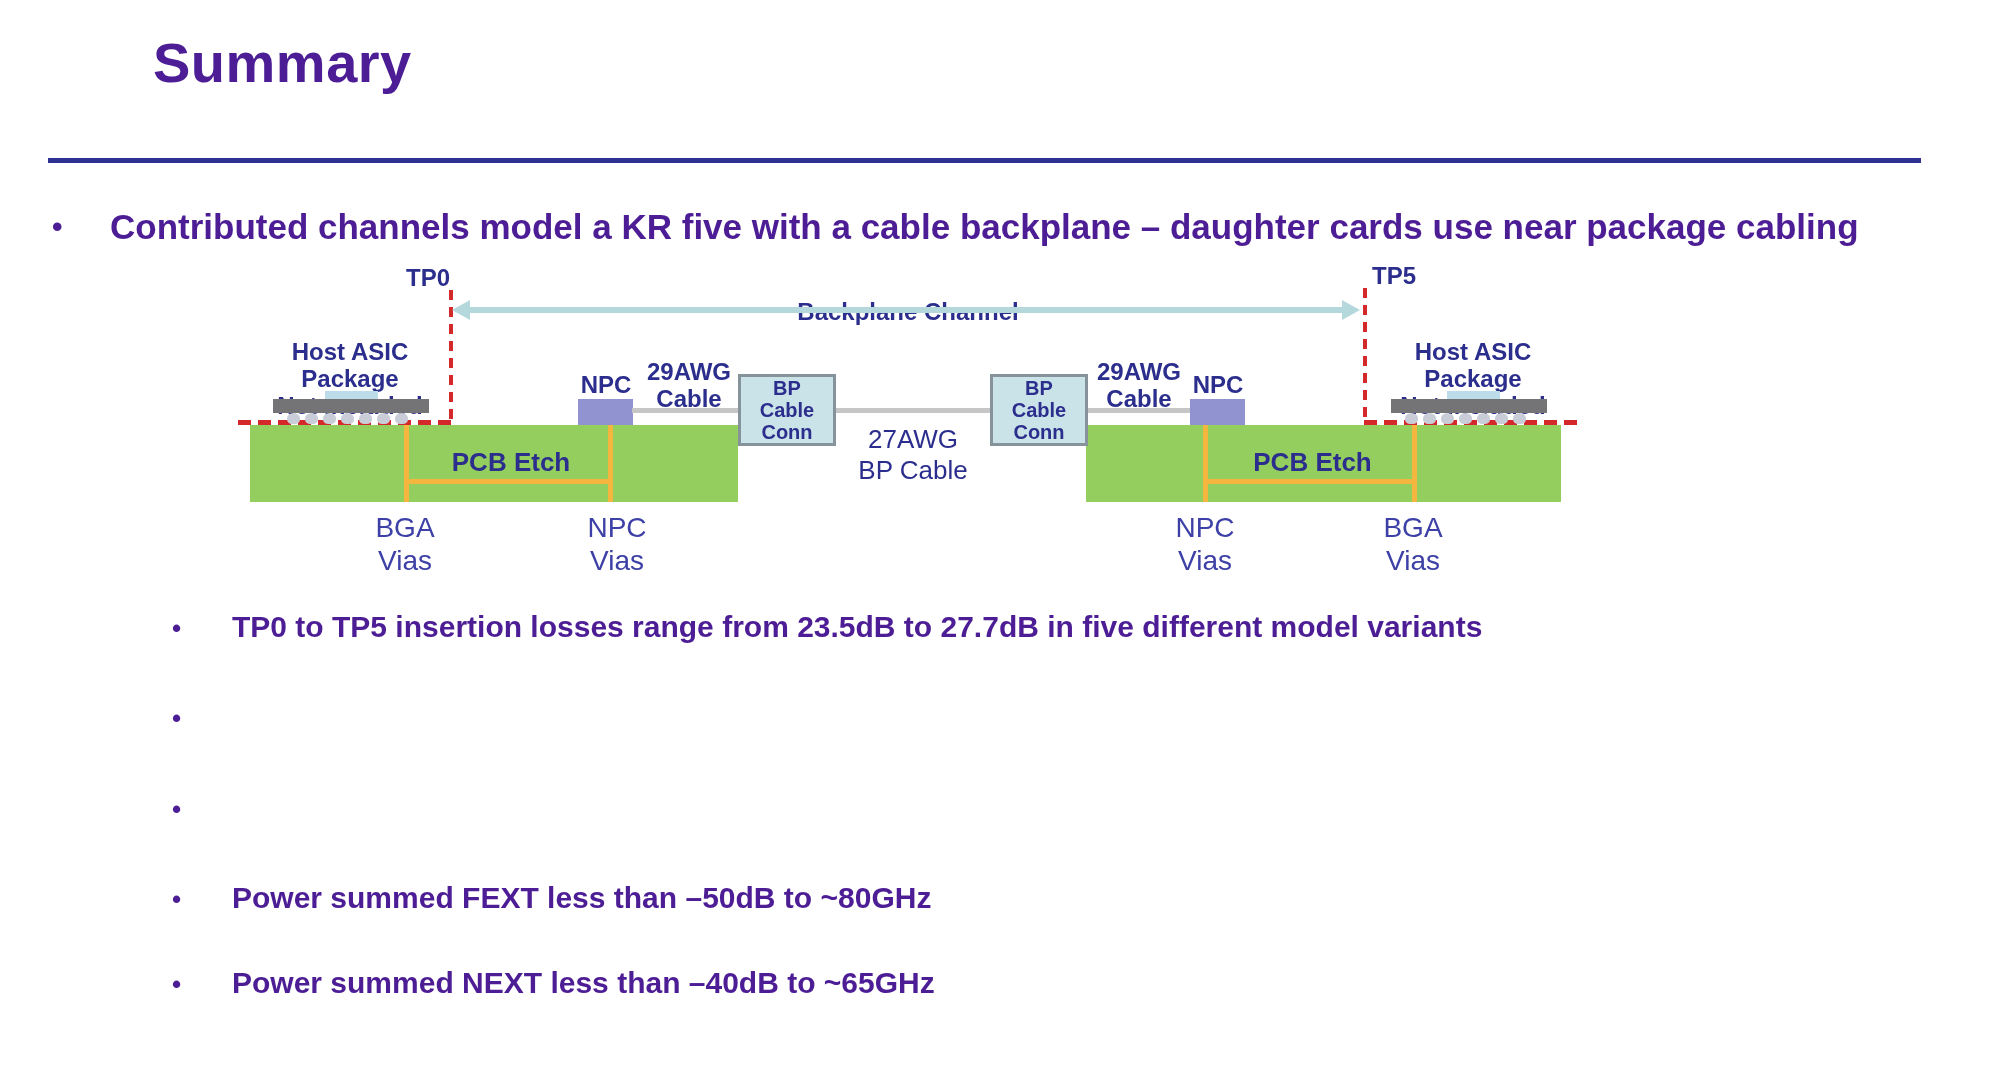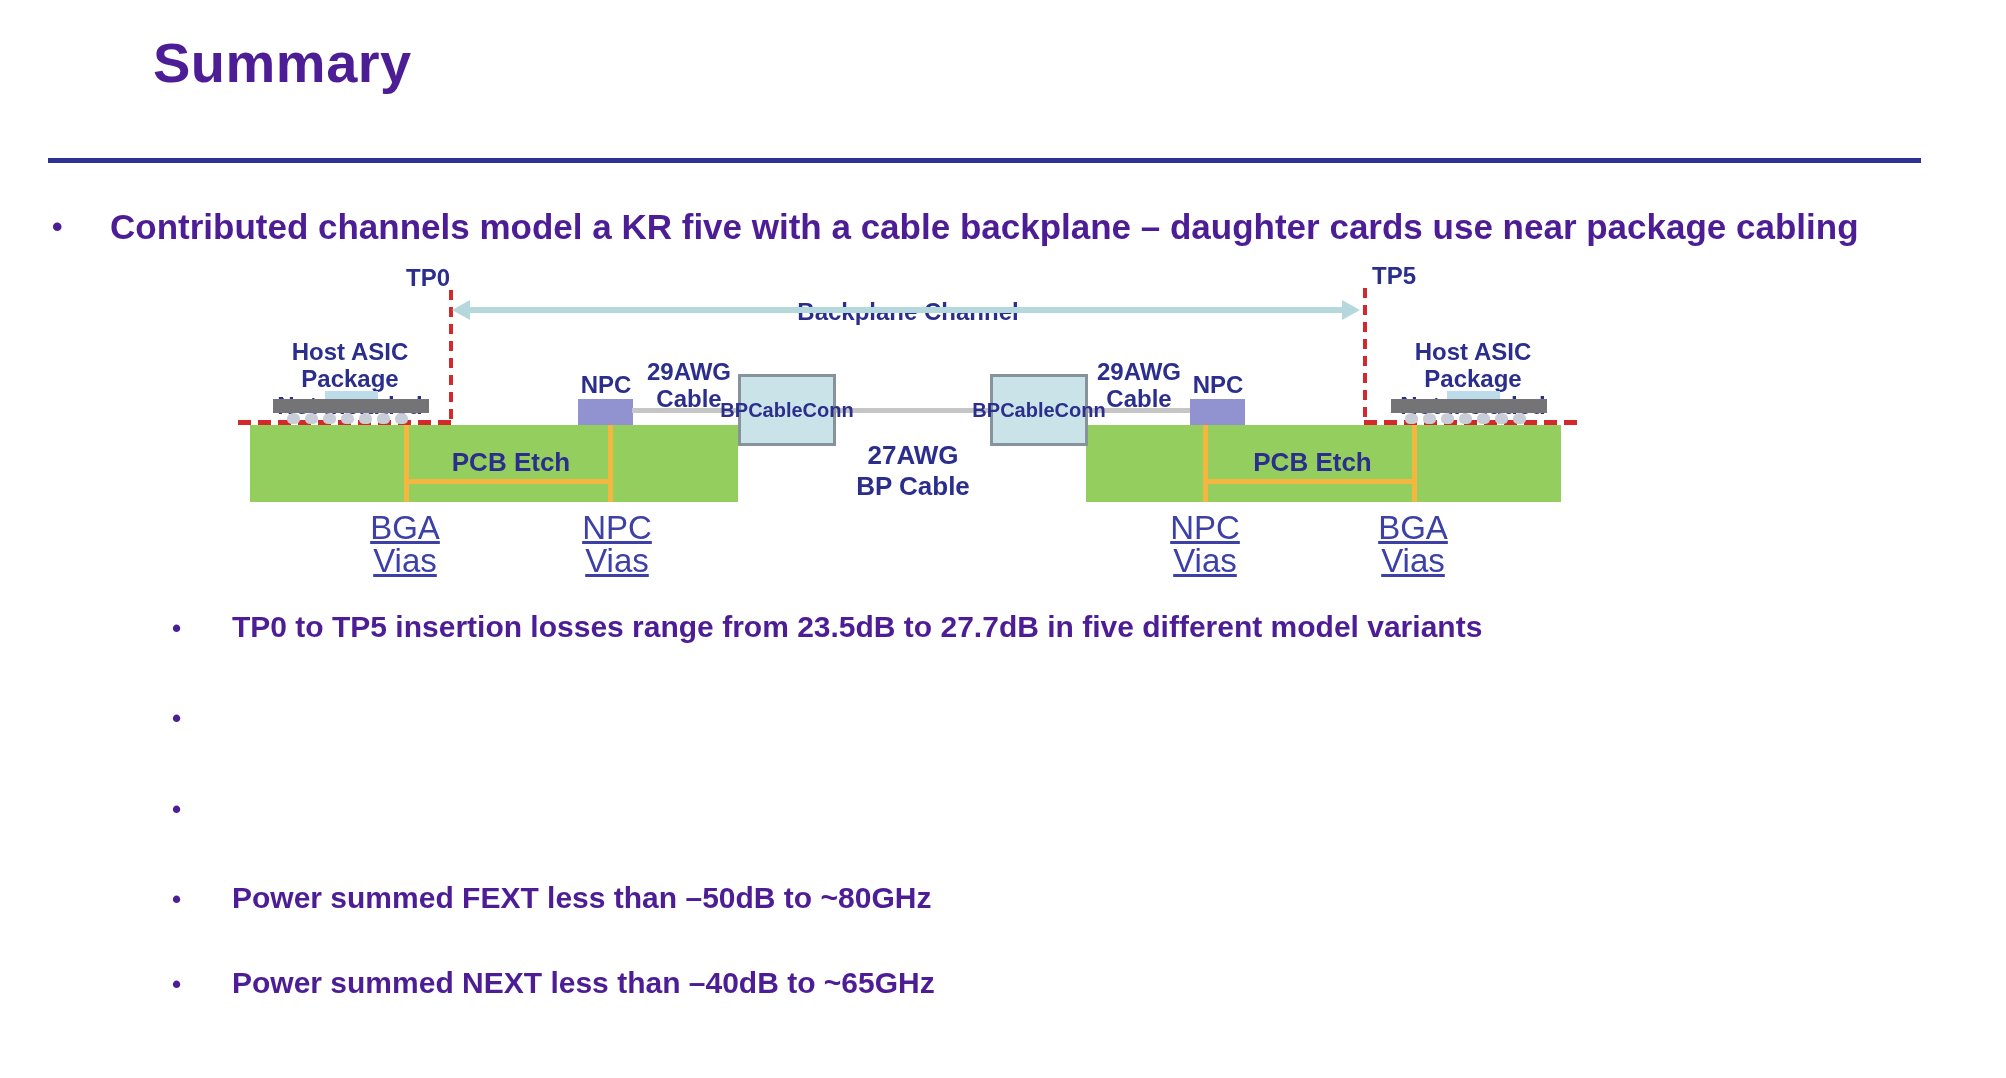--- a/index.html
+++ b/index.html
@@ -21,36 +21,36 @@
   .sub-bullet .dot{display:inline-block;width:60px;font-size:26px;line-height:36px;}
   
   .dlabel{font-weight:bold;font-size:24px;color:#2B2E8C;text-align:center;line-height:27px;}
   .red-dash-h{height:5px;background:repeating-linear-gradient(90deg,#D4292B 0 13px,rgba(0,0,0,0) 13px 20px);}
   .red-dash-v{width:4px;background:repeating-linear-gradient(180deg,#D4292B 0 10px,rgba(0,0,0,0) 10px 17px);}
   .pcb{background:#94CE5E;}
   .via{background:#F5B63F;}
   .npc-box{background:#9193D0;}
   .conn-box{
     background:#CAE3E9;border:3px solid #87939B;
-    display:flex;justify-content:center;align-items:center;
+    display:flex;flex-direction:column;justify-content:center;align-items:center;
     font-weight:bold;font-size:20px;line-height:22px;color:#2B2E8C;text-align:center;
   }
   .cable{height:5px;background:#C6C6C6;}
   .arrow-line{height:6px;background:#B5D8DC;}
   .arrow-head{width:0;height:0;border-top:10px solid rgba(0,0,0,0);border-bottom:10px solid rgba(0,0,0,0);}
   .arrow-head.left{border-right:18px solid #B5D8DC;}
   .arrow-head.right{border-left:18px solid #B5D8DC;}
   .chip-bar{background:#747477;}
   .chip-lid{background:#BCDCEA;}
   .balls{display:flex;gap:5px;}
   .balls span{width:13px;height:11px;border-radius:50% 50% 40% 40%;background:#C9CDD8;}
-  .vias-label{font-size:33px;line-height:33px;color:#3D40A6;text-align:center;font-weight:normal;text-decoration:underline;}
+  .vias-label{font-size:28px;line-height:33px;color:#3D40A6;text-align:center;font-weight:normal;}
   .etch-label{font-size:26px;font-weight:bold;color:#2B2E8C;text-align:center;}
   .small2{font-size:24px;line-height:27px;font-weight:bold;color:#2B2E8C;text-align:center;}
-  .label-27{font-size:26px;line-height:31px;font-weight:bold;color:#2B2E8C;text-align:center;margin-top:16px;}
+  .label-27{font-size:26px;line-height:31px;font-weight:normal;color:#2B2E8C;text-align:center;}
 </style>
 </head>
 <body>
 
 <div class="abs slide-title navy">Summary</div>
 <div class="abs title-rule"></div>
 
 <div class="abs bullet-row main-bullet navy">
   <span class="dot">•</span>
   <span class="txt">Contributed channels model a KR five with a cable backplane – daughter cards use near package cabling</span>

